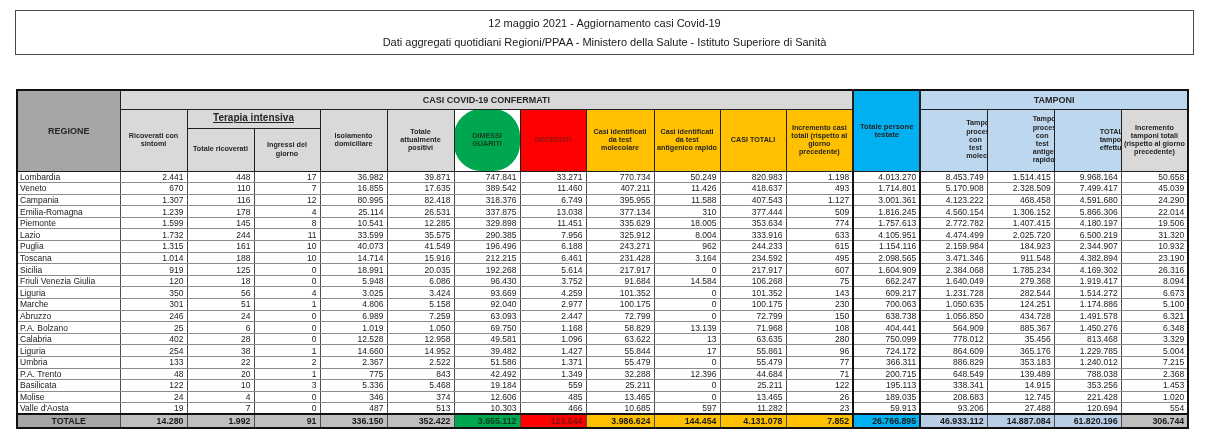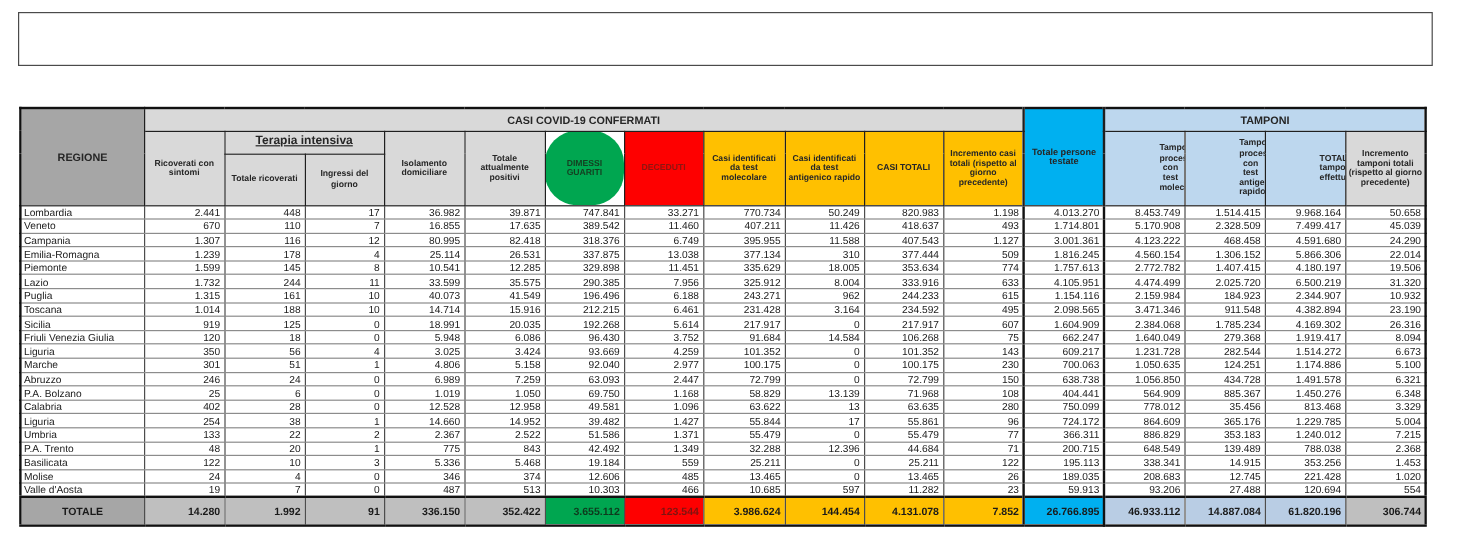--- a/index.html
+++ b/index.html
@@ -65,21 +65,21 @@
     white-space: nowrap;
     border-top-color: #8c8c8c;
     border-bottom-color: #8c8c8c;
     background: #ffffff;
   }
   td.region-cell { text-align: left; padding-left: 2px; }
   td.num-cell    { text-align: right; padding-right: 3px; }
   td.col-persone_testate, tfoot td.col-persone_testate {
     border-left: 2px solid #111; border-right: 2px solid #111;
   }
-  tfoot tr { height: 24px; }
+  tfoot tr { height: 14px; }
   tfoot td {
     font-size: 8.8px;
     font-weight: bold;
     white-space: nowrap;
     border-top: 2px solid #111;
     border-bottom: 2px solid #111;
     background: var(--gray-total, #bfbfbf);
   }
   tfoot td.total-label { text-align: center; background: var(--gray-header, #a6a6a6); }
   tfoot td.num-cell { text-align: right; padding-right: 3px; }
@@ -87,20 +87,22 @@
   tfoot td.t-red    { background: var(--red, #fe0000); color: #7d1410; }
   tfoot td.t-yellow { background: var(--yellow, #ffc000); }
   tfoot td.t-cyan   { background: var(--cyan, #00b0f0); }
   tfoot td.t-blue   { background: #b9cde4; }
   tfoot td.t-gray   { background: var(--gray-total, #bfbfbf); }
 </style>
 </head>
 <body>
 
 <div class="title-box">
+  <div class="title-line">12 maggio 2021 - Aggiornamento casi Covid-19</div>
+  <div class="title-line">Dati aggregati quotidiani Regioni/PPAA - Ministero della Salute - Istituto Superiore di Sanità</div>
 </div>
 
 <table class="covid">
   <colgroup>
     <col style="width:103px">
       <col style="width:67px">
       <col style="width:67px">
       <col style="width:66px">
     <col style="width:67px">
       <col style="width:67px">

